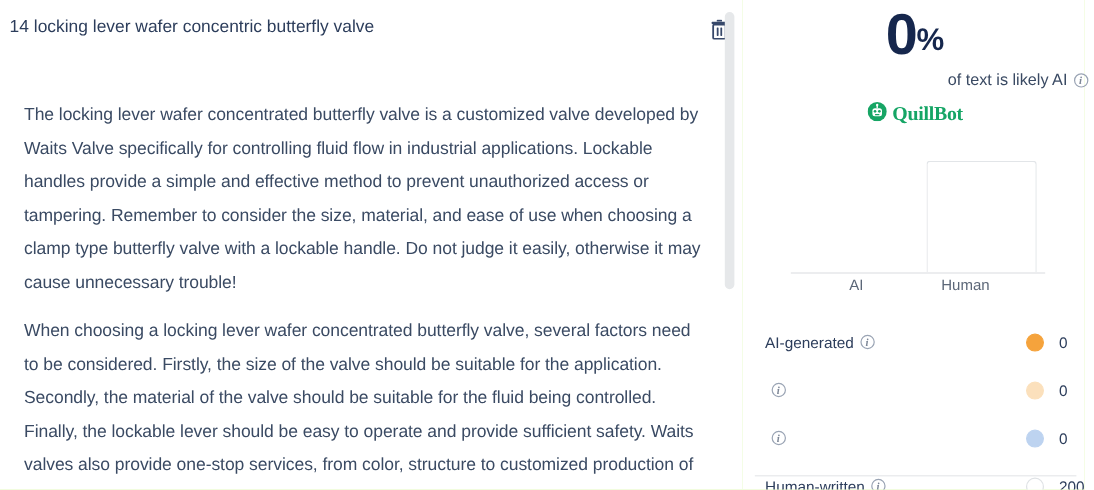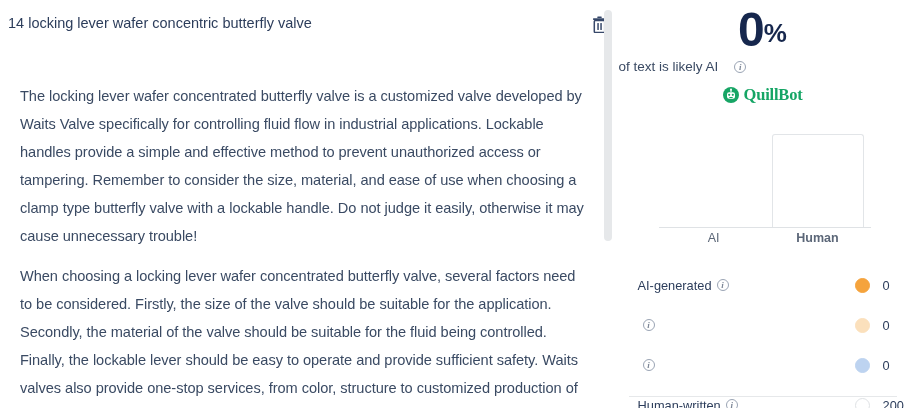--- a/index.html
+++ b/index.html
@@ -131,28 +131,27 @@
     top: 3px;
     letter-spacing: 0;
   }
 
   #score-caption {
     margin-top: 3px;
     font-size: 13.5px;
     color: #3a4a63;
     display: flex;
     align-items: center;
-    justify-content: flex-start;
-    gap: 16px;
+    justify-content: flex-end;
+    gap: 5px;
   }
 
   #brand-row {
     margin-top: 11px;
     display: flex;
-    align-items: center;
     justify-content: center;
     gap: 5px;
   }
   #brand-name {
     color: #15a565;
     font-family: "Liberation Serif", serif;
     font-size: 16.5px;
     font-weight: 700;
     letter-spacing: -0.2px;
   }
@@ -213,21 +212,21 @@
   }
   .axis-label {
     position: absolute;
     top: 100px;
     width: 92px;
     text-align: center;
     font-size: 12.5px;
     color: #5c6778;
   }
   .axis-label.ai    { left: 49px; }
-  .axis-label.human { left: 153px; font-weight: bold; }
+  .axis-label.human { left: 140px; }
 
   
   #legend {
     position: absolute;
     left: 0;
     top: 259px;
     width: 288px;
   }
   .legend-row {
     position: relative;

